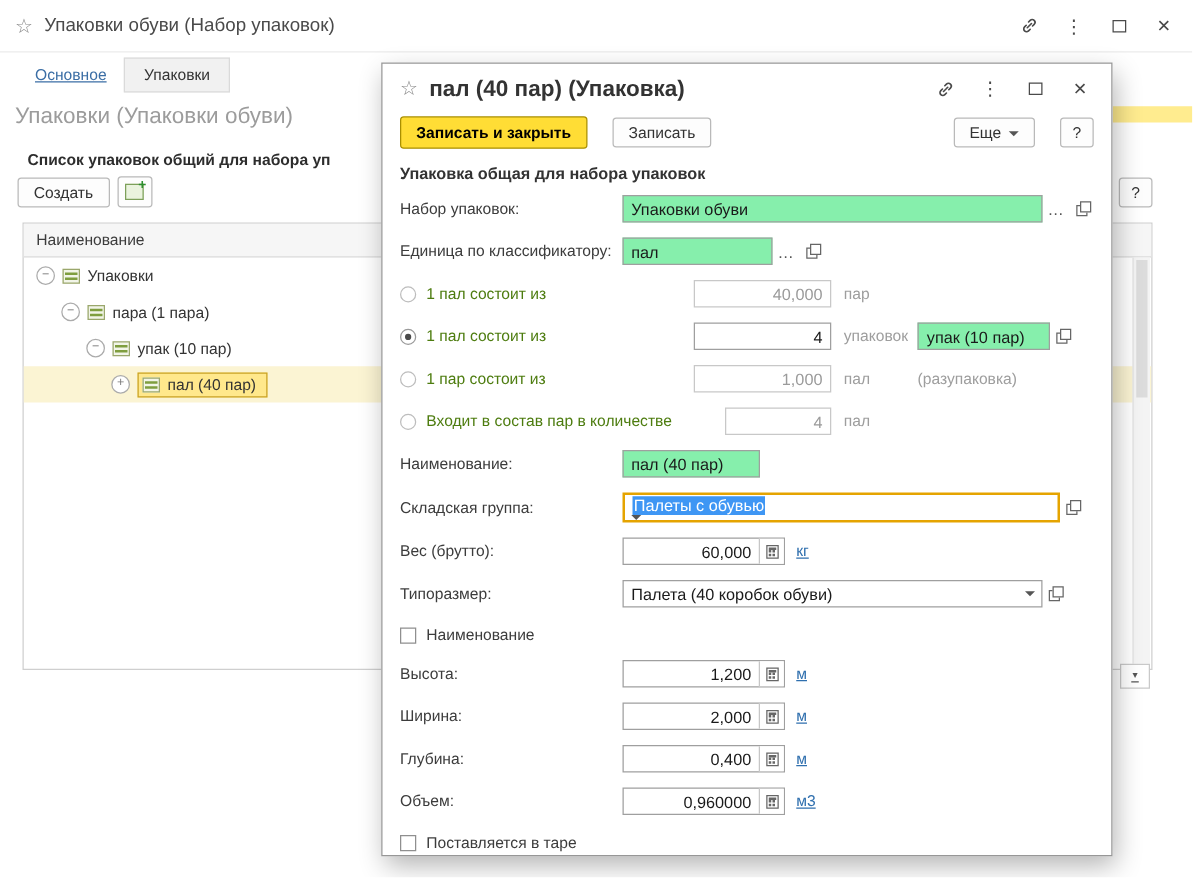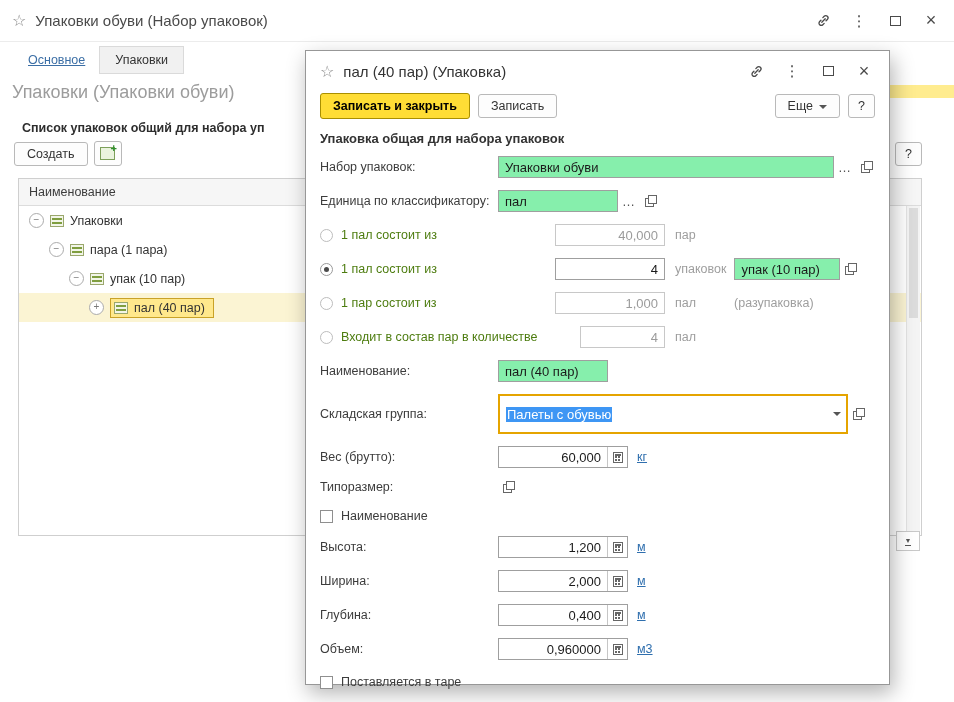--- a/index.html
+++ b/index.html
@@ -53,22 +53,22 @@
   .mw-thumb{position:absolute;top:2px;left:2px;right:2px;height:110px;background:#dcdcdc;cursor:pointer;}
   .mw-endbtn{position:absolute;top:531px;right:34px;width:22px;height:18px;border:1px solid #c9c9c9;
     background:#fff;display:flex;align-items:center;justify-content:center;cursor:pointer;}
   .endglyph{font-size:7px;color:#555;border-bottom:1px solid #555;padding-bottom:1px;line-height:7px;}
   .mw-ystrip{position:absolute;top:85px;left:890px;width:64px;height:13px;background:#ffec8f;}
 
   
   .dlg{position:absolute;left:305px;top:50px;width:585px;height:635px;background:#fff;
     border:1px solid #979797;box-shadow:3px 8px 20px rgba(0,0,0,.30);box-sizing:border-box;}
   .dlg-titlebar{height:40px;display:flex;align-items:center;padding:0 14px;}
-  .dlg-title{font-size:15px;font-weight:normal;color:#333;text-align:center;}
-  .dlg-cmd{display:flex;align-items:center;gap:8px;padding:2px 14px 8px;}
+  .dlg-title{font-size:18px;font-weight:bold;color:#333;text-align:center;}
+  .dlg-cmd{display:flex;align-items:center;gap:20px;padding:2px 14px 8px;}
   .btn-yellow{background:#ffdd35;border:1px solid #a98f00;border-radius:3px;padding:5px 12px;
     font-weight:bold;font-size:12.5px;cursor:pointer;font-family:inherit;}
   .dd-caret{display:inline-block;width:0;height:0;border-left:4px solid transparent;
     border-right:4px solid transparent;border-top:4px solid #555;margin-left:6px;vertical-align:middle;}
   .dlg-section{padding:4px 14px 8px;font-weight:bold;font-size:13px;color:#333;}
   .dlg-form{padding:2px 14px;}
   .frow{display:flex;align-items:center;margin-bottom:12px;}
   .flabel{flex:0 0 178px;font-size:12.5px;color:#3c3c3c;}
   .inp{height:22px;border:1px solid #9f9f9f;background:#86efac;box-sizing:border-box;
     display:flex;align-items:center;padding:0 6px;font-size:13px;color:#1a1a1a;cursor:text;}
@@ -100,21 +100,21 @@
     box-shadow:3px 0 0 #666,0 -3px 0 #666,3px -3px 0 #666;}
   .runit{font-size:12.5px;color:#9e9e9e;margin-left:10px;}
   .rnote{font-size:12.5px;color:#9e9e9e;margin-left:38px;}
   .gap8{margin-left:8px;}
 
   .combo{display:flex;height:22px;border:1px solid #9f9f9f;box-sizing:border-box;background:#fff;}
   .combo-val{flex:1;display:flex;align-items:center;padding:0 6px;font-size:13px;color:#1a1a1a;overflow:hidden;white-space:nowrap;}
   .dd-btn{width:18px;display:flex;align-items:center;justify-content:center;cursor:pointer;}
   .dd-btn::before{content:"";width:0;height:0;border-left:4px solid transparent;
     border-right:4px solid transparent;border-top:4px solid #555;}
-  .combo.focus{border:2px solid #e5a400;height:40px;}
+  .combo.focus{border:2px solid #e5a400;height:24px;flex-direction:column;}
   .seltext{background:#3e96f4;color:#fff;padding:0 1px;}
   .w350{width:350px;}
 
   .cb{width:13px;height:13px;border:1px solid #8f8f8f;background:#fff;margin-right:8px;flex:0 0 13px;cursor:pointer;box-sizing:border-box;}
   .cblabel{font-size:12.5px;color:#3c3c3c;}
   .ulink{color:#2f6fae;text-decoration:underline;font-size:12.5px;margin-left:9px;cursor:pointer;}
   .cbrow{margin-bottom:10px;margin-top:2px;height:20px;}
 </style>
 </head>
 <body>
@@ -311,20 +311,24 @@
           <span class="num-val">60,000</span>
           <span class="calc-btn">
               <span class="icon-calc"></span>
             </span>
         </div>
         <span class="ulink">кг</span>
       </div>
 
       <div class="frow">
         <span class="flabel">Типоразмер:</span>
+        <div class="combo w336">
+          <span class="combo-val">Палета (40 коробок обуви)</span>
+          <span class="dd-btn"></span>
+        </div>
         <span class="icon-open"></span>
       </div>
 
       <div class="frow cbrow">
         <span class="cb"></span>
         <span class="cblabel">Наименование</span>
       </div>
 
       <div class="frow">
         <span class="flabel">Высота:</span>

